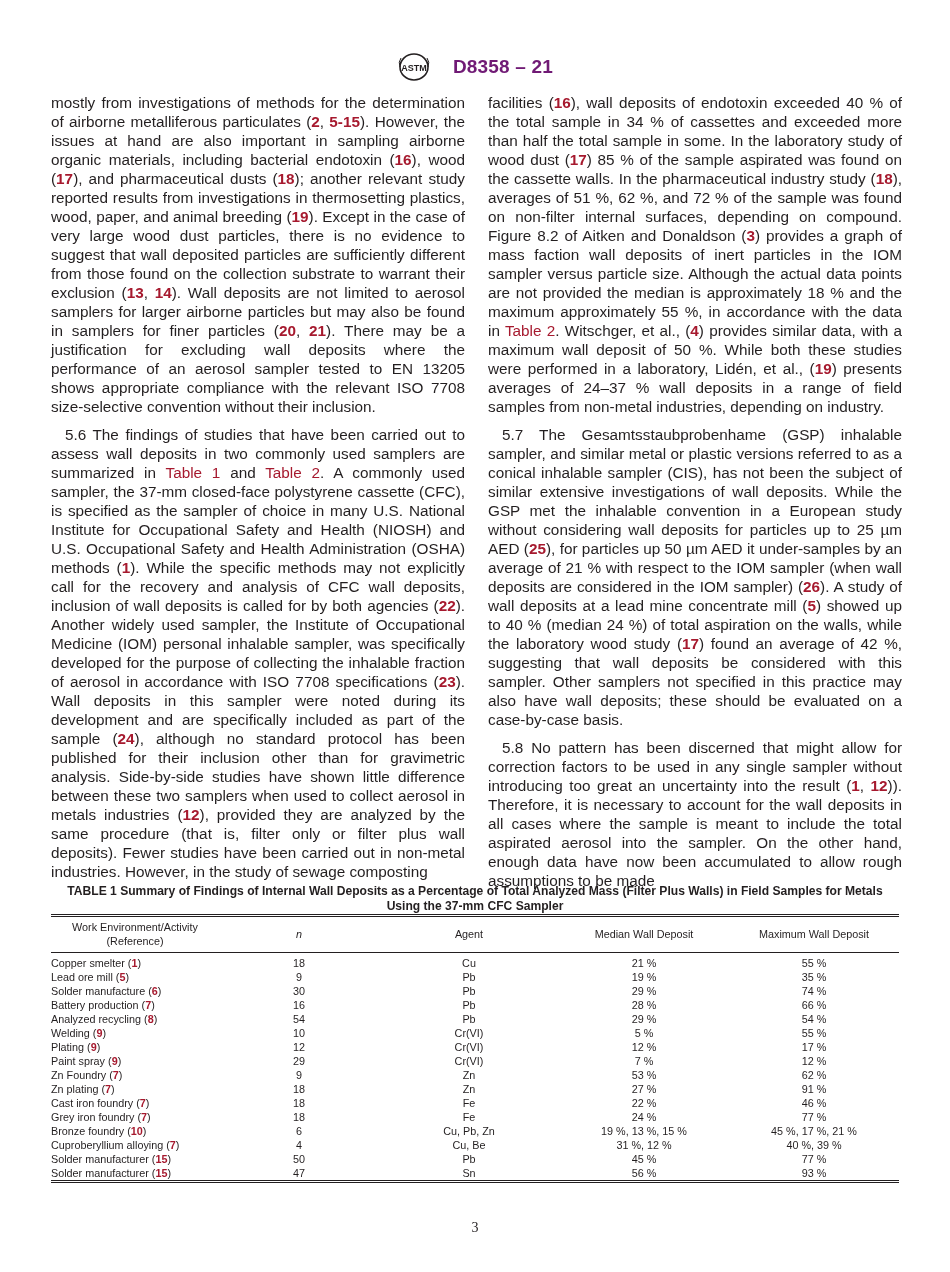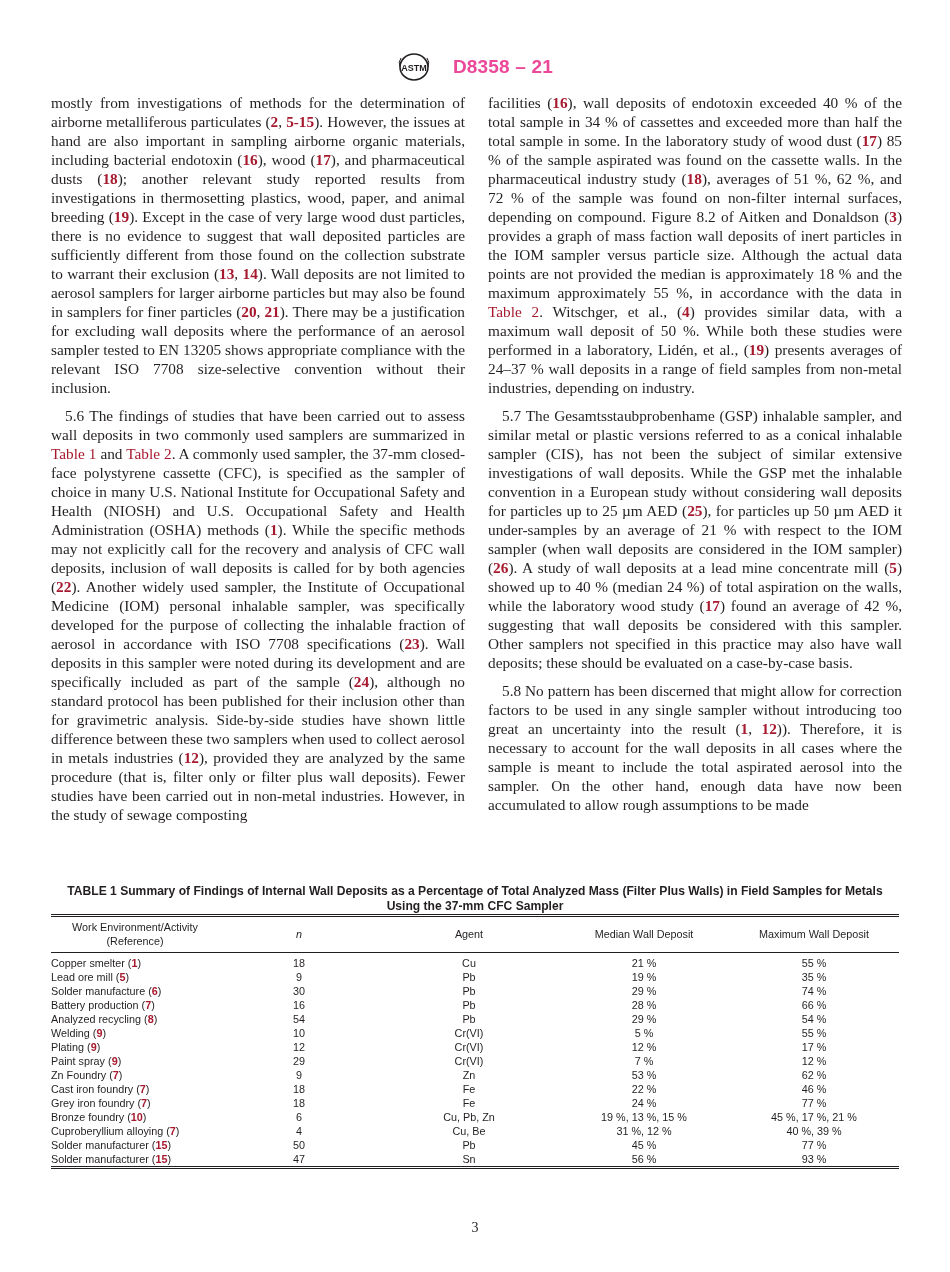--- a/index.html
+++ b/index.html
@@ -1,21 +1,21 @@
 <!DOCTYPE html>
 <html><head>
 <meta charset="utf-8">
 <style>
   html, body { margin: 0; padding: 0; background: #ffffff; }
   body { width: 950px; height: 1272px; position: relative; overflow: hidden; color: #231f20; }
   .header { position: absolute; top: 52px; left: 0; width: 950px; text-align: center; }
   .header-inner { display: inline-flex; align-items: center; gap: 22px; }
   .logo { width: 34px; height: 30px; }
-  .doc-id { font-family: "Liberation Sans", sans-serif; font-weight: bold; font-size: 19px; color: #ec4899; letter-spacing: 0.2px; }
-  .col { position: absolute; top: 93px; width: 414px; font-family: Liberation Serif, serif; font-size: 15.3px; line-height: 19px; text-align: justify; }
+  .doc-id { font-family: "Liberation Sans", sans-serif; font-weight: bold; font-size: 19px; color: #701a75; letter-spacing: 0.2px; }
+  .col { position: absolute; top: 93px; width: 414px; font-family: Liberation Sans, sans-serif; font-size: 15.3px; line-height: 19px; text-align: justify; }
   .col-left { left: 51px; }
   .col-right { left: 488px; }
   .col p { margin: 0 0 9px 0; }
   .col p.indent { text-indent: 14px; }
   .ref { color: #a6192e; font-weight: bold; }
   .link { color: #a6192e; }
   .table-wrap { position: absolute; top: 884px; left: 51px; width: 848px; font-family: "Liberation Sans", sans-serif; }
   .table-caption { font-weight: bold; font-size: 12.1px; text-align: center; line-height: 15px; margin-bottom: 0; }
   table { width: 100%; border-collapse: collapse; font-size: 10.8px; line-height: 14px; }
   thead tr { border-top: 3px double #231f20; border-bottom: 1px solid #231f20; }
@@ -128,20 +128,27 @@
           <td class="c5">12 %</td>
         </tr>
         <tr>
           <td class="c1"><span>Zn Foundry</span> (<span class="ref">7</span>)</td>
           <td class="c2">9</td>
           <td class="c3">Zn</td>
           <td class="c4">53 %</td>
           <td class="c5">62 %</td>
         </tr>
         <tr>
+          <td class="c1"><span>Zn plating</span> (<span class="ref">7</span>)</td>
+          <td class="c2">18</td>
+          <td class="c3">Zn</td>
+          <td class="c4">27 %</td>
+          <td class="c5">91 %</td>
+        </tr>
+        <tr>
           <td class="c1"><span>Cast iron foundry</span> (<span class="ref">7</span>)</td>
           <td class="c2">18</td>
           <td class="c3">Fe</td>
           <td class="c4">22 %</td>
           <td class="c5">46 %</td>
         </tr>
         <tr>
           <td class="c1"><span>Grey iron foundry</span> (<span class="ref">7</span>)</td>
           <td class="c2">18</td>
           <td class="c3">Fe</td>

